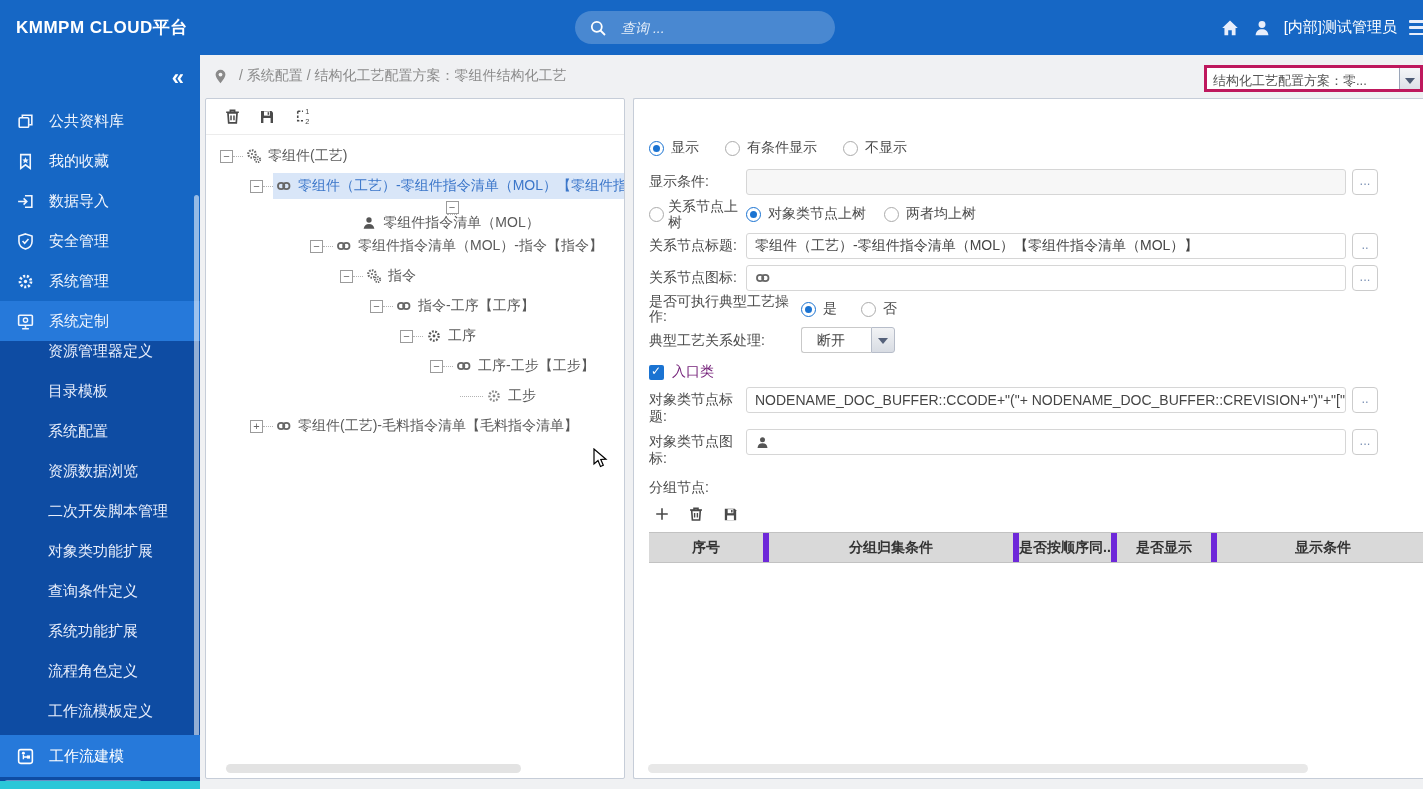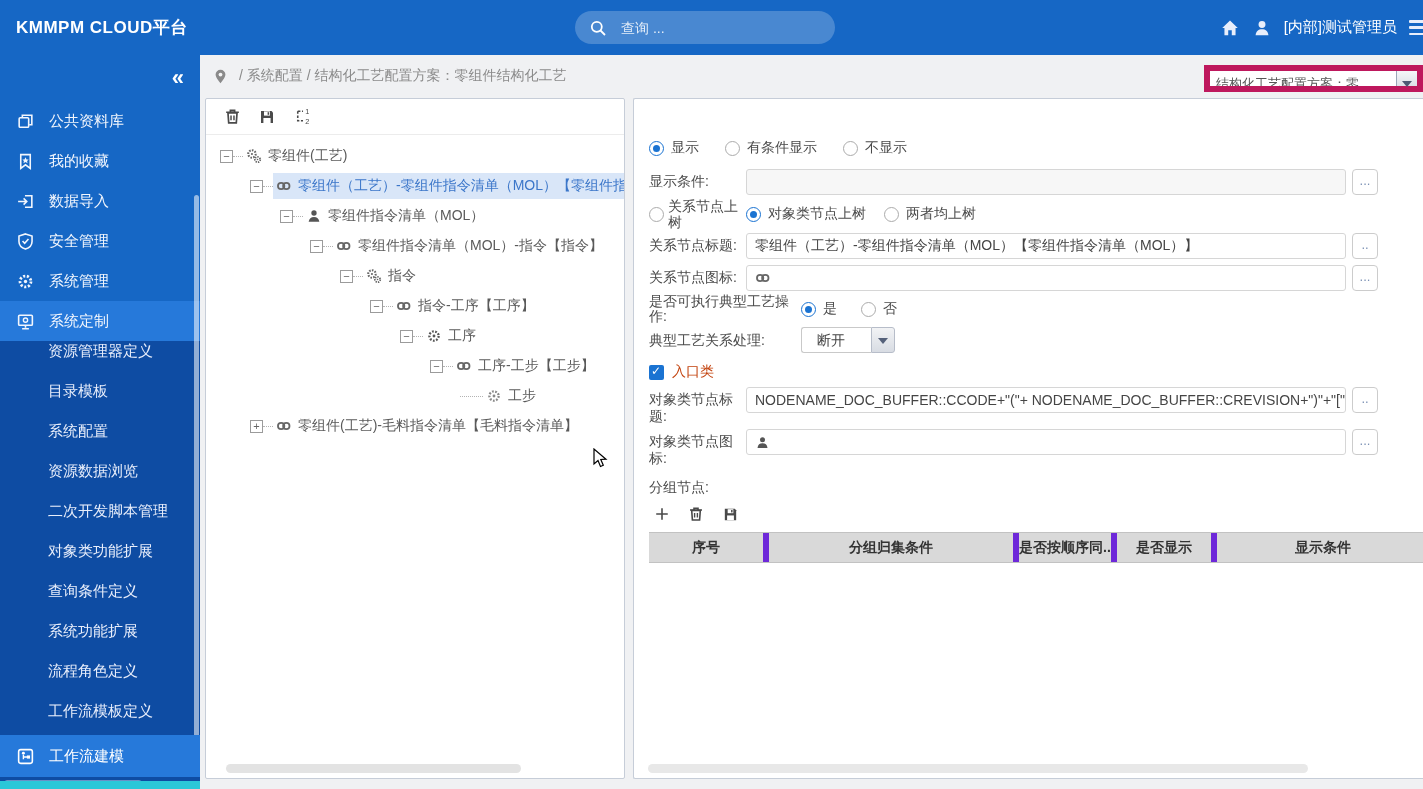--- a/index.html
+++ b/index.html
@@ -3,21 +3,21 @@
 <meta charset="utf-8">
 <style>
   * { margin:0; padding:0; box-sizing:border-box; }
   html,body { width:1423px; height:789px; overflow:hidden; font-family:"Liberation Sans","DejaVu Sans",sans-serif; background:#eef0f2; position:relative; }
 
   
   .header { position:absolute; left:0; top:0; width:1423px; height:55px; background:#1667c5; z-index:30; display:flex; align-items:center; }
   .logo { color:#fff; font-size:17px; font-weight:bold; letter-spacing:.5px; margin-left:16px; }
   .search-pill { position:absolute; left:575px; top:11px; width:260px; height:33px; border-radius:17px; background:rgba(255,255,255,.22); display:flex; align-items:center; padding:0 14px; }
   .search-pill svg { flex:none; }
-  .search-input { background:transparent; border:none; outline:none; color:#fff; font-size:14px; margin-left:14px; width:170px; }
+  .search-input { background:transparent; border:none; outline:none; color:#fff; font-size:14px; margin-left:14px; width:170px;font-style:italic; }
   .search-input::placeholder { color:rgba(255,255,255,.85); }
   .hdr-right { position:absolute; right:0; top:0; height:55px; display:flex; align-items:center; gap:12px; padding-right:0; }
   .hdr-user { color:#fff; font-size:15px; white-space:nowrap; }
   .burger { width:22px; height:15px; display:flex; flex-direction:column; justify-content:space-between; margin-right:-8px; }
   .burger span { display:block; height:2.5px; background:#e8eefb; border-radius:1px; }
 
   
   .sidebar { position:absolute; left:0; top:55px; width:200px; height:734px; background:#1667c5; z-index:20; overflow:hidden; }
   .collapse { position:absolute; top:10px; right:16px; color:#fff; font-size:22px; font-weight:bold; cursor:pointer; }
   .collapse::before { content:"\00AB"; }
@@ -29,36 +29,36 @@
   .sitem { height:40px; line-height:40px; color:#e8eefb; font-size:15px; padding-left:48px; white-space:nowrap; }
   .sitem:first-child { margin-top:-10px; }
   .bottom-item { position:absolute; left:0; bottom:12px; width:200px; height:42px; background:#2679da; display:flex; align-items:center; gap:14px; padding-left:16px; color:#fff; font-size:15px; z-index:5; }
   .side-hscroll { position:absolute; left:4px; bottom:2px; width:138px; height:7px; border-radius:4px; background:rgba(255,255,255,.38); z-index:6; }
   .side-vscroll { position:absolute; right:1px; top:140px; width:5px; height:560px; border-radius:3px; background:rgba(255,255,255,.55); }
   .teal-strip { position:absolute; left:0; top:781px; width:200px; height:8px; background:#2bc7d8; z-index:40; }
 
   
   .main { position:absolute; left:200px; top:55px; width:1223px; height:734px; background:#f0f1f3; }
   .breadcrumb { position:absolute; left:12px; top:12px; display:flex; align-items:center; gap:10px; color:#8a8a8a; font-size:14px; }
-  .scheme { position:absolute; right:0; top:10px; width:219px; height:27px; background:#fff; border:6px solid #be185d; display:flex; align-items:stretch; }
+  .scheme { position:absolute; right:0; top:10px; width:219px; height:27px; background:#fff; border:3px solid #be185d; display:flex; align-items:stretch; }
   .scheme-val { flex:1; font-size:13px; color:#555; line-height:25px; padding-left:6px; white-space:nowrap; overflow:hidden; }
   .scheme-btn { width:21px; background:linear-gradient(#f5f6f8,#dde1e8); border-left:1px solid #9aa5b8; position:relative; }
   .scheme-btn::after { content:""; position:absolute; left:5px; top:10px; border:5px solid transparent; border-top:6px solid #4d5a74; }
 
   
   .panel { position:absolute; background:#fff; border:1px solid #c6cdd8; border-radius:2px; }
   .tree-panel { left:5px; top:43px; width:420px; height:681px; }
   .form-panel { left:433px; top:43px; width:796px; height:681px; border-right:none; }
 
   
   .ttoolbar { height:36px; display:flex; align-items:center; gap:15px; padding-left:16px; border-bottom:1px solid #ececec; }
   .tico { width:20px; height:20px; color:#4a4a4a; cursor:pointer; display:flex; align-items:center; justify-content:center; }
   .tree { padding-top:6px; font-size:14px; color:#5a5a5a; }
   .trow { display:flex; align-items:center; height:30px; white-space:nowrap; }
-  .l0{padding-left:14px;} .l1{padding-left:44px;} .l2{padding-left:74px;} .l3{padding-left:104px;}
+  .l0{padding-left:14px;} .l1{padding-left:44px;} .l2{padding-left:74px;flex-direction:column;} .l3{padding-left:104px;}
   .l4{padding-left:134px;} .l5{padding-left:164px;} .l6{padding-left:194px;} .l7{padding-left:224px;} .l8{padding-left:254px;}
   .tbox { width:13px; height:13px; border:1px solid #9b9b9b; background:#fff; flex:none; position:relative; }
   .tbox::before { position:absolute; left:0; top:-1px; width:11px; text-align:center; font-size:11px; line-height:13px; color:#666; }
   .tbox.minus::before { content:"\2212"; }
   .tbox.plus::before { content:"+"; }
   .tdash { width:10px; border-top:1px dotted #b3b3b3; flex:none; }
   .tdash.long { width:23px; }
   .thl { display:flex; align-items:center; gap:6px; padding:4px 6px 4px 3px; min-width:0; overflow:hidden; }
   .trow.sel .thl { background:#d9e6f8; flex:1; color:#3b76c9; }
   .ticon { flex:none; display:flex; }
@@ -495,21 +495,21 @@
     <div class="frow fwide" style="margin-bottom:10px;align-items:center">
       <span class="flabel" style="padding-top:0">典型工艺关系处理:</span>
       <span class="combo">
         <span class="combo-val">断开</span>
         <span class="combo-btn"></span>
       </span>
     </div>
 
     <div class="frow" style="margin-bottom:6px;align-items:center;gap:8px">
       <span class="checkbox"></span>
-      <span style="font-size:14px;color:#c2410c">入口类</span>
+      <span style="font-size:14px;color:#701a75">入口类</span>
     </div>
 
     <div class="frow" style="margin-bottom:4px">
       <span class="flabel">对象类节点标题:</span>
       <div class="ffield">
           <span>NODENAME_DOC_BUFFER::CCODE+"("+ NODENAME_DOC_BUFFER::CREVISION+")"+"["</span>
         </div>
       <div class="fbtn">..</div>
     </div>
 

